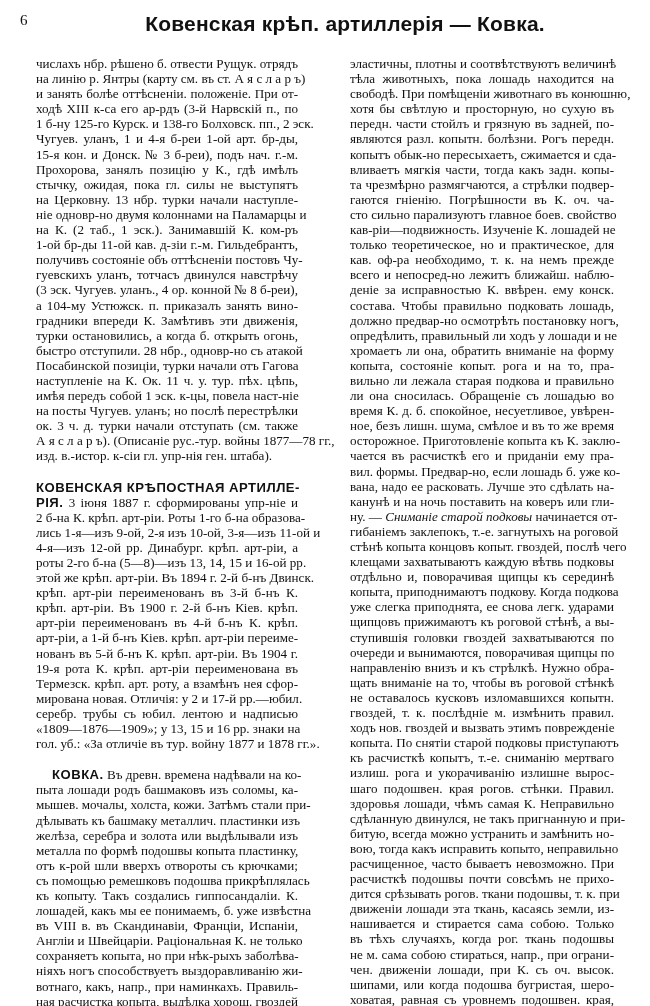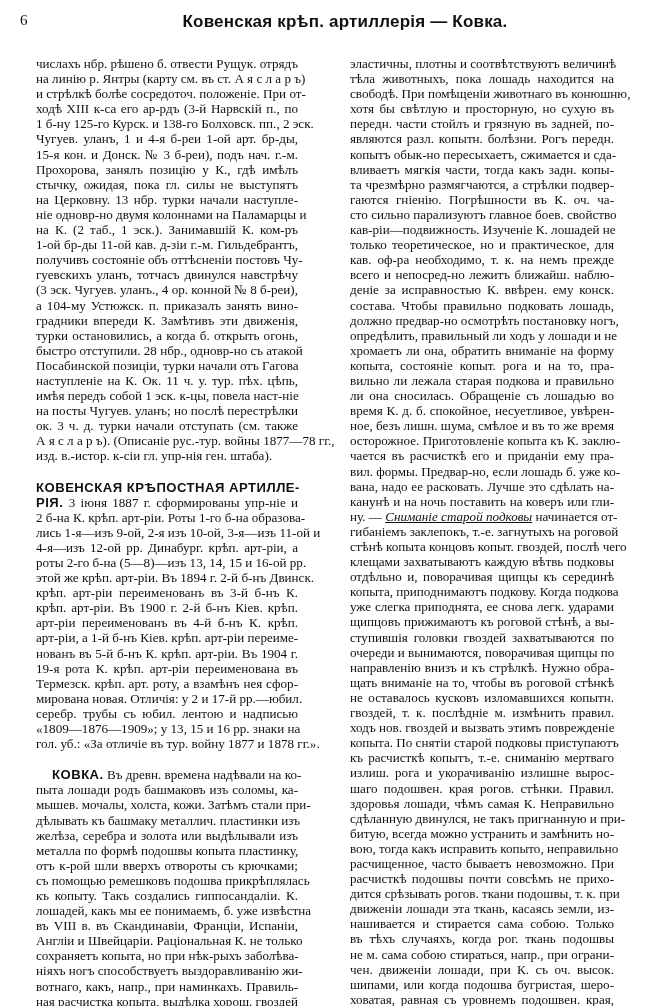--- a/index.html
+++ b/index.html
@@ -1,45 +1,45 @@
 <!DOCTYPE html>
 <html><head>
 <meta charset="utf-8">
 <style>
   html, body { margin: 0; padding: 0; background: #ffffff; }
   body { width: 650px; height: 1006px; overflow: hidden; color: #111; font-family: "Liberation Serif", "DejaVu Serif", serif; }
   .page { position: relative; width: 650px; height: 1006px; }
   .header { position: absolute; top: 12px; left: 20px; right: 20px; height: 22px; }
   .page-num { position: absolute; left: 0; top: 0; font-size: 15px; font-family: "Liberation Serif", serif; }
-  .running-head { position: absolute; left: 0; right: 0; top: 0; text-align: center; font-family: "Liberation Sans", "DejaVu Sans", sans-serif; font-weight: bold; font-size: 17px; letter-spacing: 0.2px; padding-left: 40px; }
+  .running-head { position: absolute; left: 0; right: 0; top: 0; text-align: center; font-family: "Liberation Sans", "DejaVu Sans", sans-serif; font-weight: bold; font-size: 21px; letter-spacing: 0.2px; padding-left: 40px; }
   .col { position: absolute; top: 40px; width: 294px; font-size: 13.1px; line-height: 15.1px; text-align: justify; }
   .col-left { left: 20px; }
   .col-right { left: 334px; width: 296px; }
   .col p { margin: 16px; }
   .line { display: block; white-space: nowrap; text-align: justify; text-align-last: justify; }
   .line.last { text-align-last: left; }
   .entry { margin-top: 11px !important; }
   .headword { font-family: "Liberation Sans", "DejaVu Sans", sans-serif; font-weight: bold; letter-spacing: 0.5px; }
-  .it { font-style: italic; text-decoration: underline; }
+  .it { font-style: italic; }
   .indent { padding-left: 16px; }
 </style>
 </head>
 <body>
 
 <div class="page">
   <div class="header">
     <span class="page-num">6</span>
     <div class="running-head">Ковенская крѣп. артиллерія — Ковка.</div>
   </div>
 
   <div class="col col-left">
     <p id="left-p1">
         <span class="line">числахъ нбр. рѣшено б. отвести Рущук. отрядъ</span>
         <span class="line">на линію р. Янтры (карту см. въ ст. А я с л а р ъ)</span>
-        <span class="line">и стрѣлкѣ болѣе сосредоточ. положеніе. При от-</span>
+        <span class="line">и занять болѣе оттѣсненіи. положеніе. При от-</span>
         <span class="line">ходѣ XIII к-са его ар-рдъ (3-й Нарвскій п., по</span>
         <span class="line">1 б-ну 125-го Курск. и 138-го Болховск. пп., 2 эск.</span>
         <span class="line">Чугуев. уланъ, 1 и 4-я б-реи 1-ой арт. бр-ды,</span>
         <span class="line">15-я кон. и Донск. № 3 б-реи), подъ нач. г.-м.</span>
         <span class="line">Прохорова, занялъ позицію у К., гдѣ имѣлъ</span>
         <span class="line">стычку, ожидая, пока гл. силы не выступятъ</span>
         <span class="line">на Церковну. 13 нбр. турки начали наступле-</span>
         <span class="line">ніе одновр-но двумя колоннами на Паламарцы и</span>
         <span class="line">на К. (2 таб., 1 эск.). Занимавшій К. ком-ръ</span>
         <span class="line">1-ой бр-ды 11-ой кав. д-зіи г.-м. Гильдебрантъ,</span>

